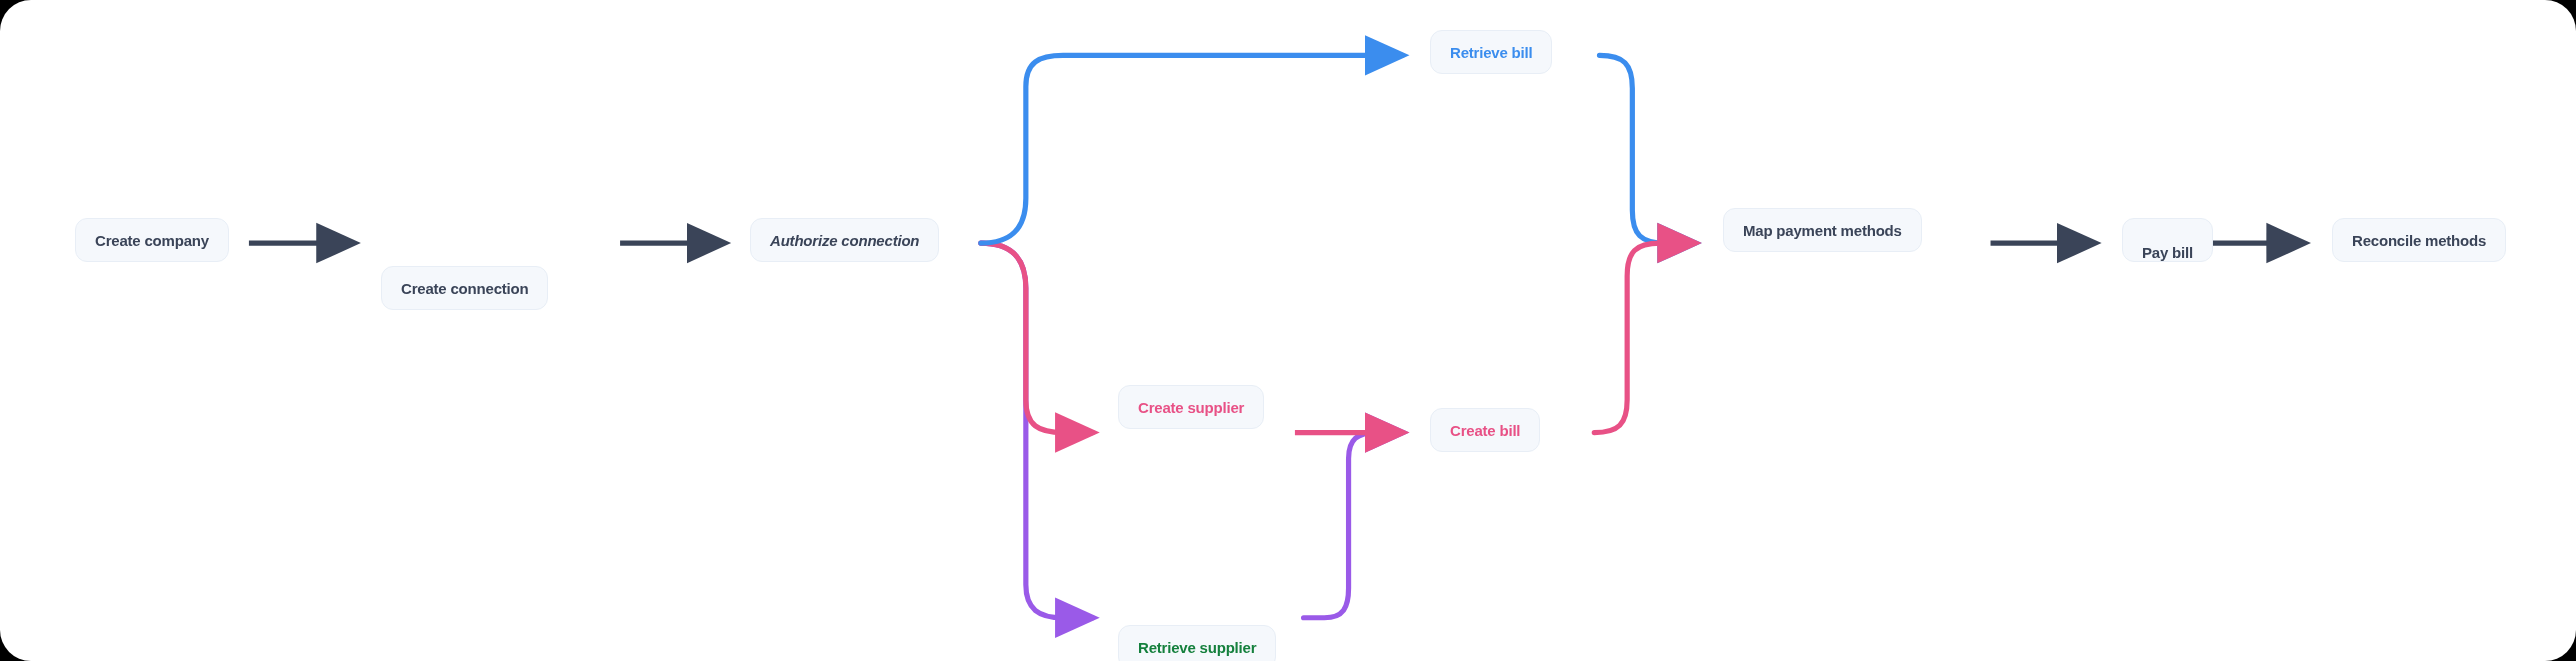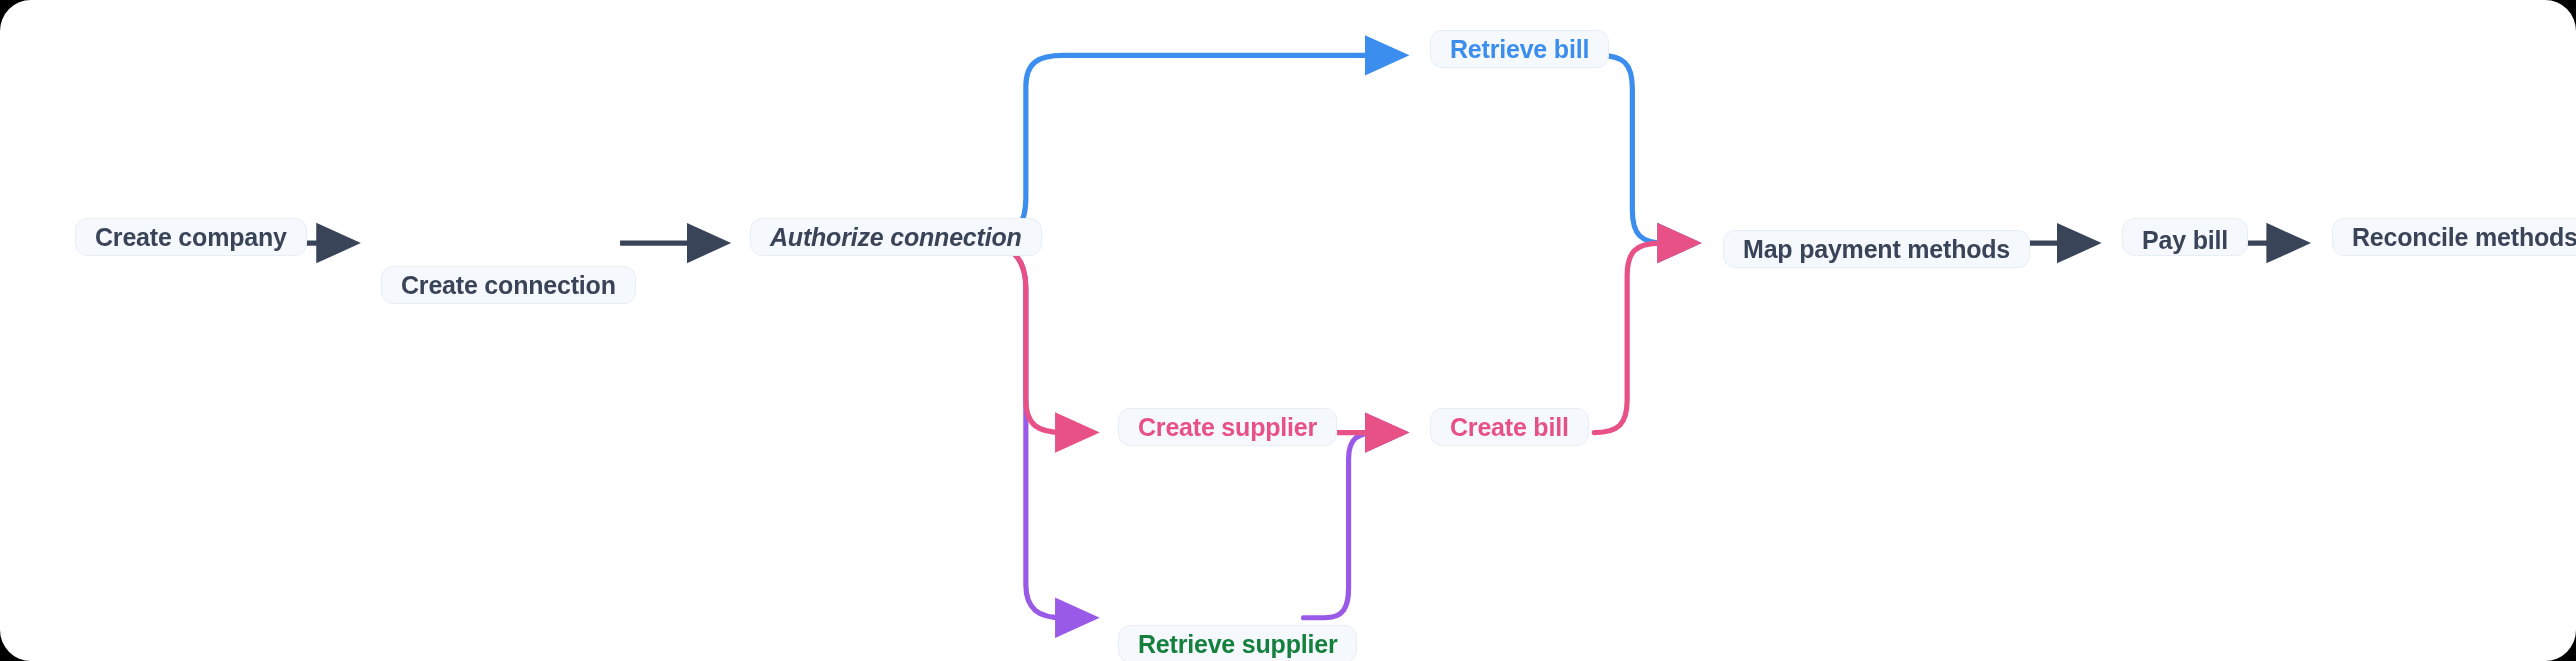--- a/index.html
+++ b/index.html
@@ -35,23 +35,23 @@
   }
   .node {
     position: absolute;
     box-sizing: border-box;
     display: flex;
     align-items: center;
     justify-content: center;
     background: #f5f8fc;
     border: 0.9px solid #e8eef6;
     border-radius: 12px;
-    height: 38px;
+    height: 44px;
     padding: 0 19px;
-    font-size: 25px;
+    font-size: 15px;
     font-weight: 700;
     letter-spacing: -0.2px;
     white-space: nowrap;
     color: #3a4458;
   }
   .node.blue   { color: #3b8dee; }
   .node.pink   { color: #e85186; }
   .node.purple { color: #15803d; margin-top: 32px; }
   .node.dark   { color: #3a4458; }
 </style>
@@ -109,33 +109,33 @@
     </div>
 
     <div class="node dark" style="left:750px; top:218px;font-style:italic;">
       <span>Authorize connection</span>
     </div>
 
     <div class="node blue" style="left:1430px; top:30px;">
       <span>Retrieve bill</span>
     </div>
 
-    <div class="node pink" style="left:1118px; top:408px;">
+    <div class="node pink" style="left:1118px; top:385px;">
       <span>Create supplier</span>
     </div>
 
     <div class="node pink" style="left:1430px; top:408px;">
       <span>Create bill</span>
     </div>
 
     <div class="node purple" style="left:1118px; top:593px;">
       <span>Retrieve supplier</span>
     </div>
 
-    <div class="node dark" style="left:1723px; top:230px;">
+    <div class="node dark" style="left:1723px; top:208px;">
       <span>Map payment methods</span>
     </div>
 
     <div class="node dark" style="left:2122px; top:218px;align-items:flex-end;">
       <span>Pay bill</span>
     </div>
 
     <div class="node dark" style="left:2332px; top:218px;">
       <span>Reconcile methods</span>
     </div>

